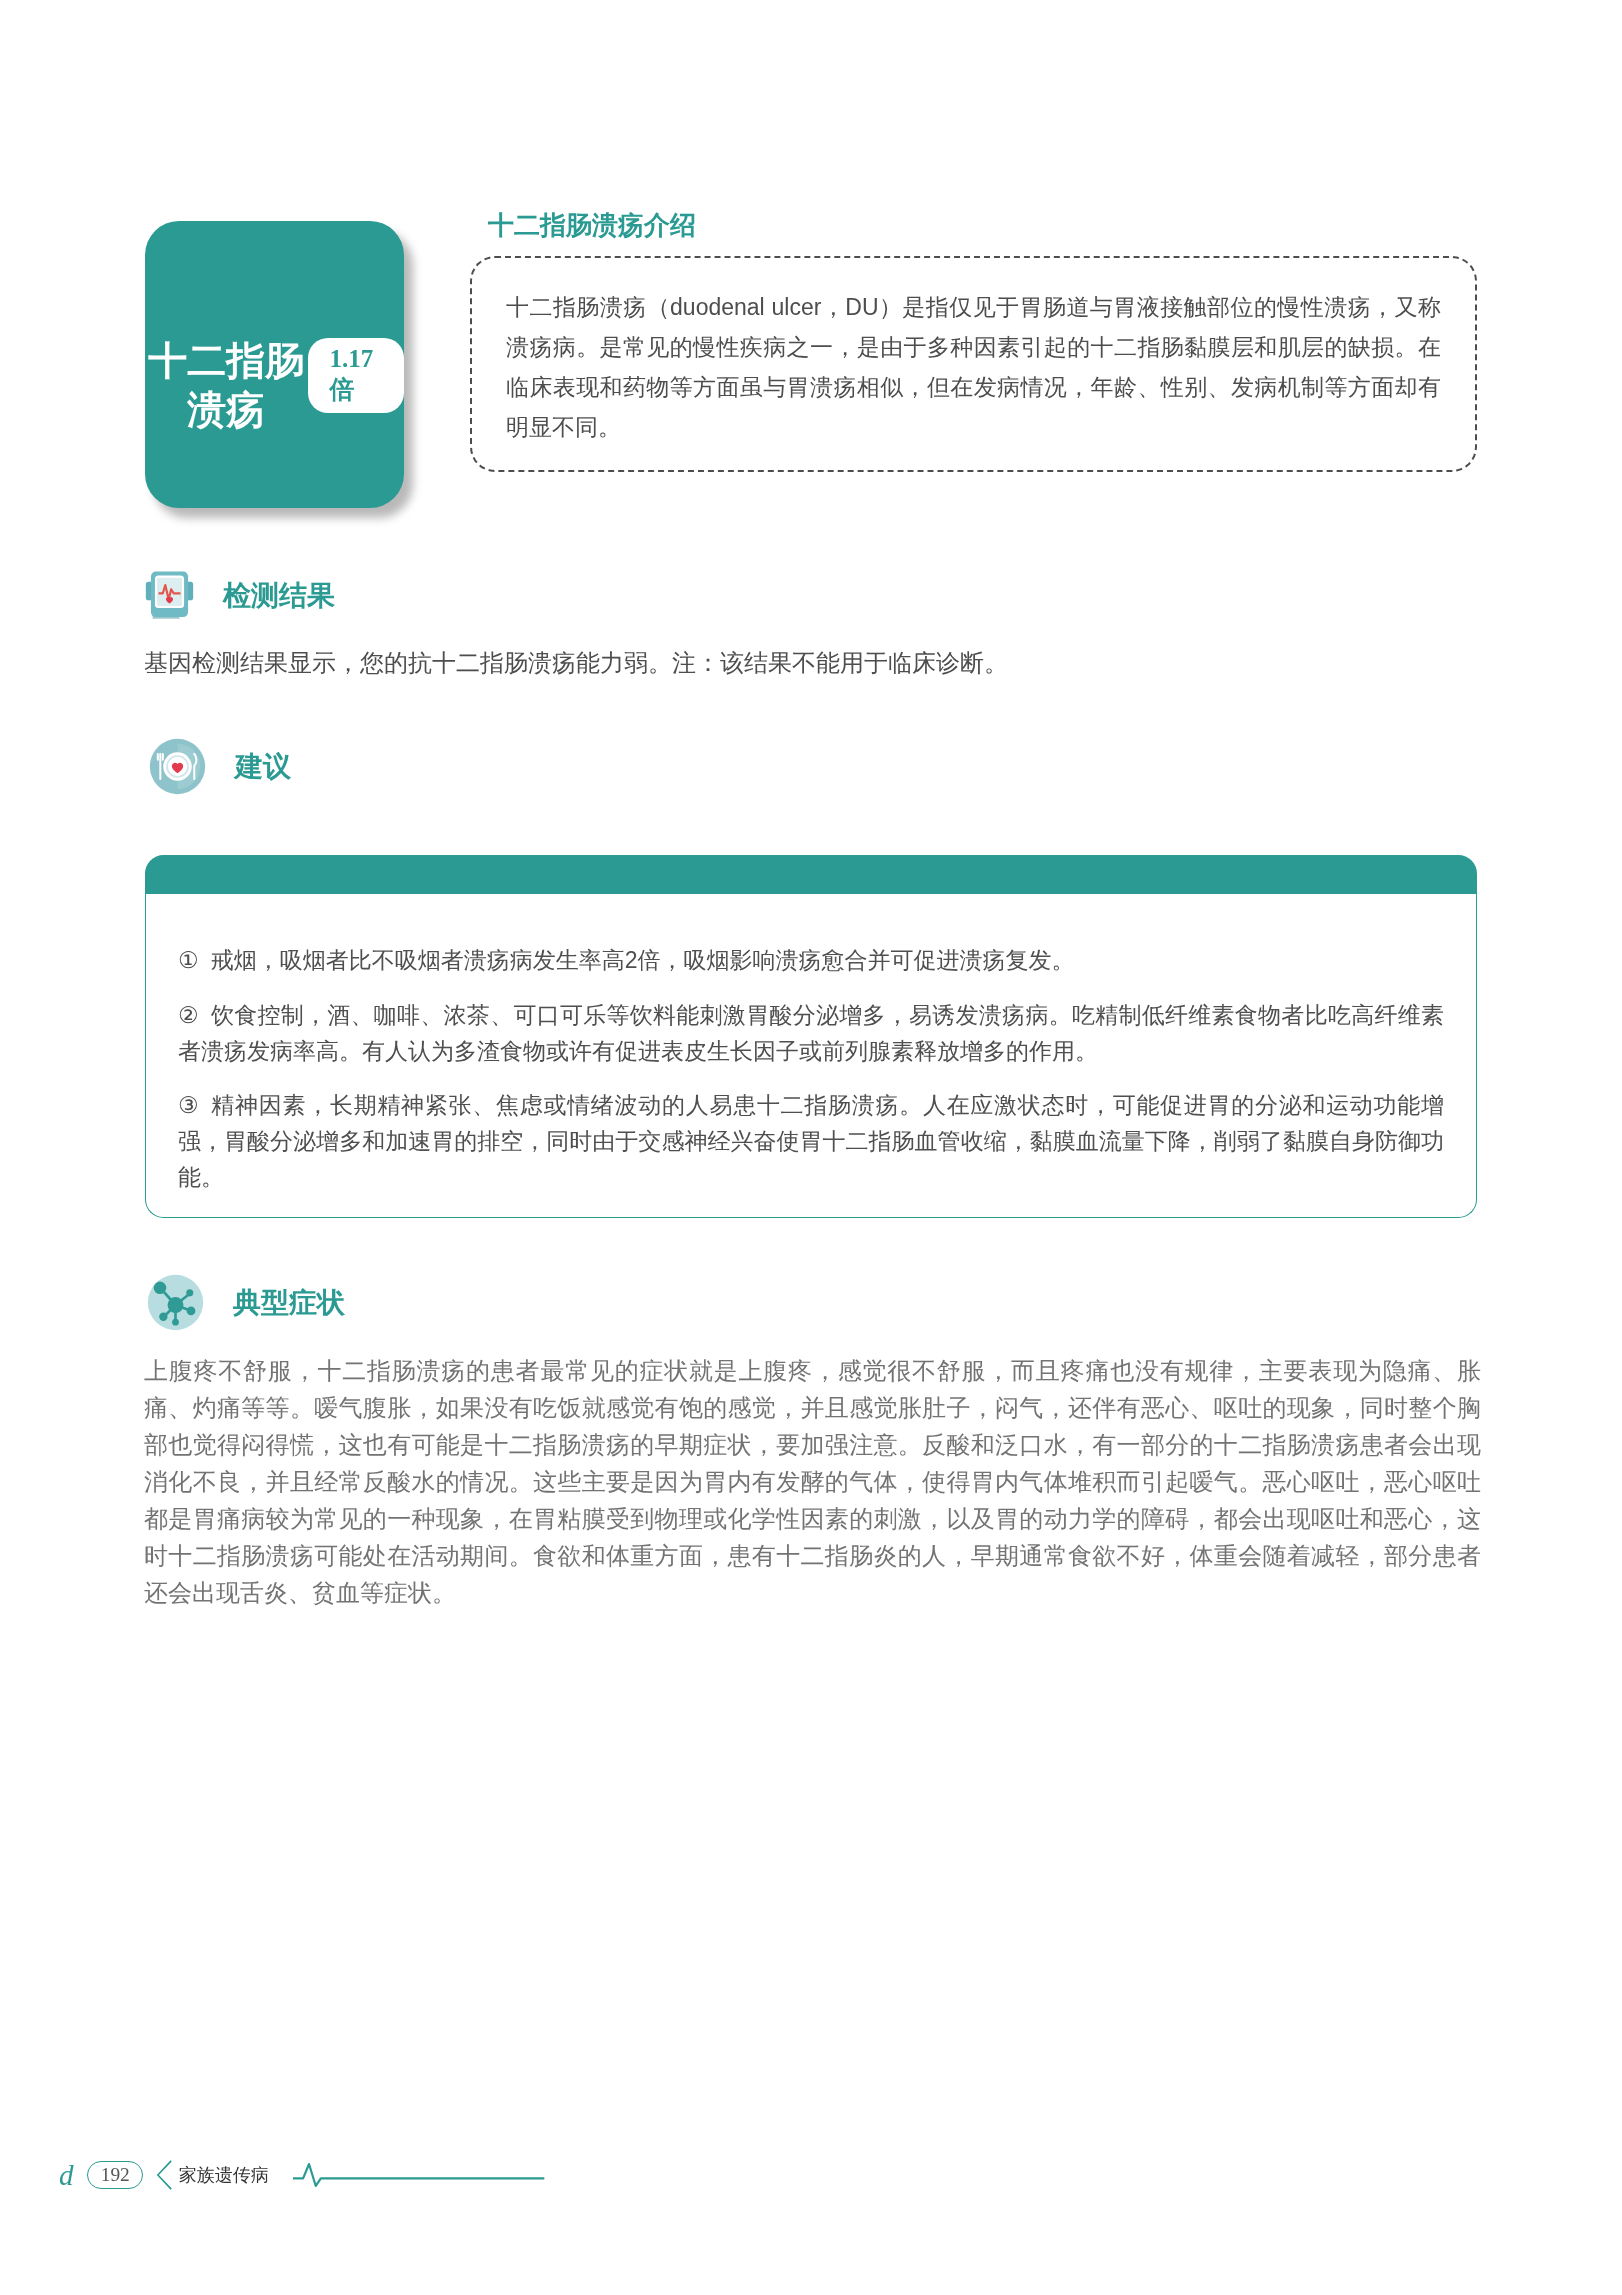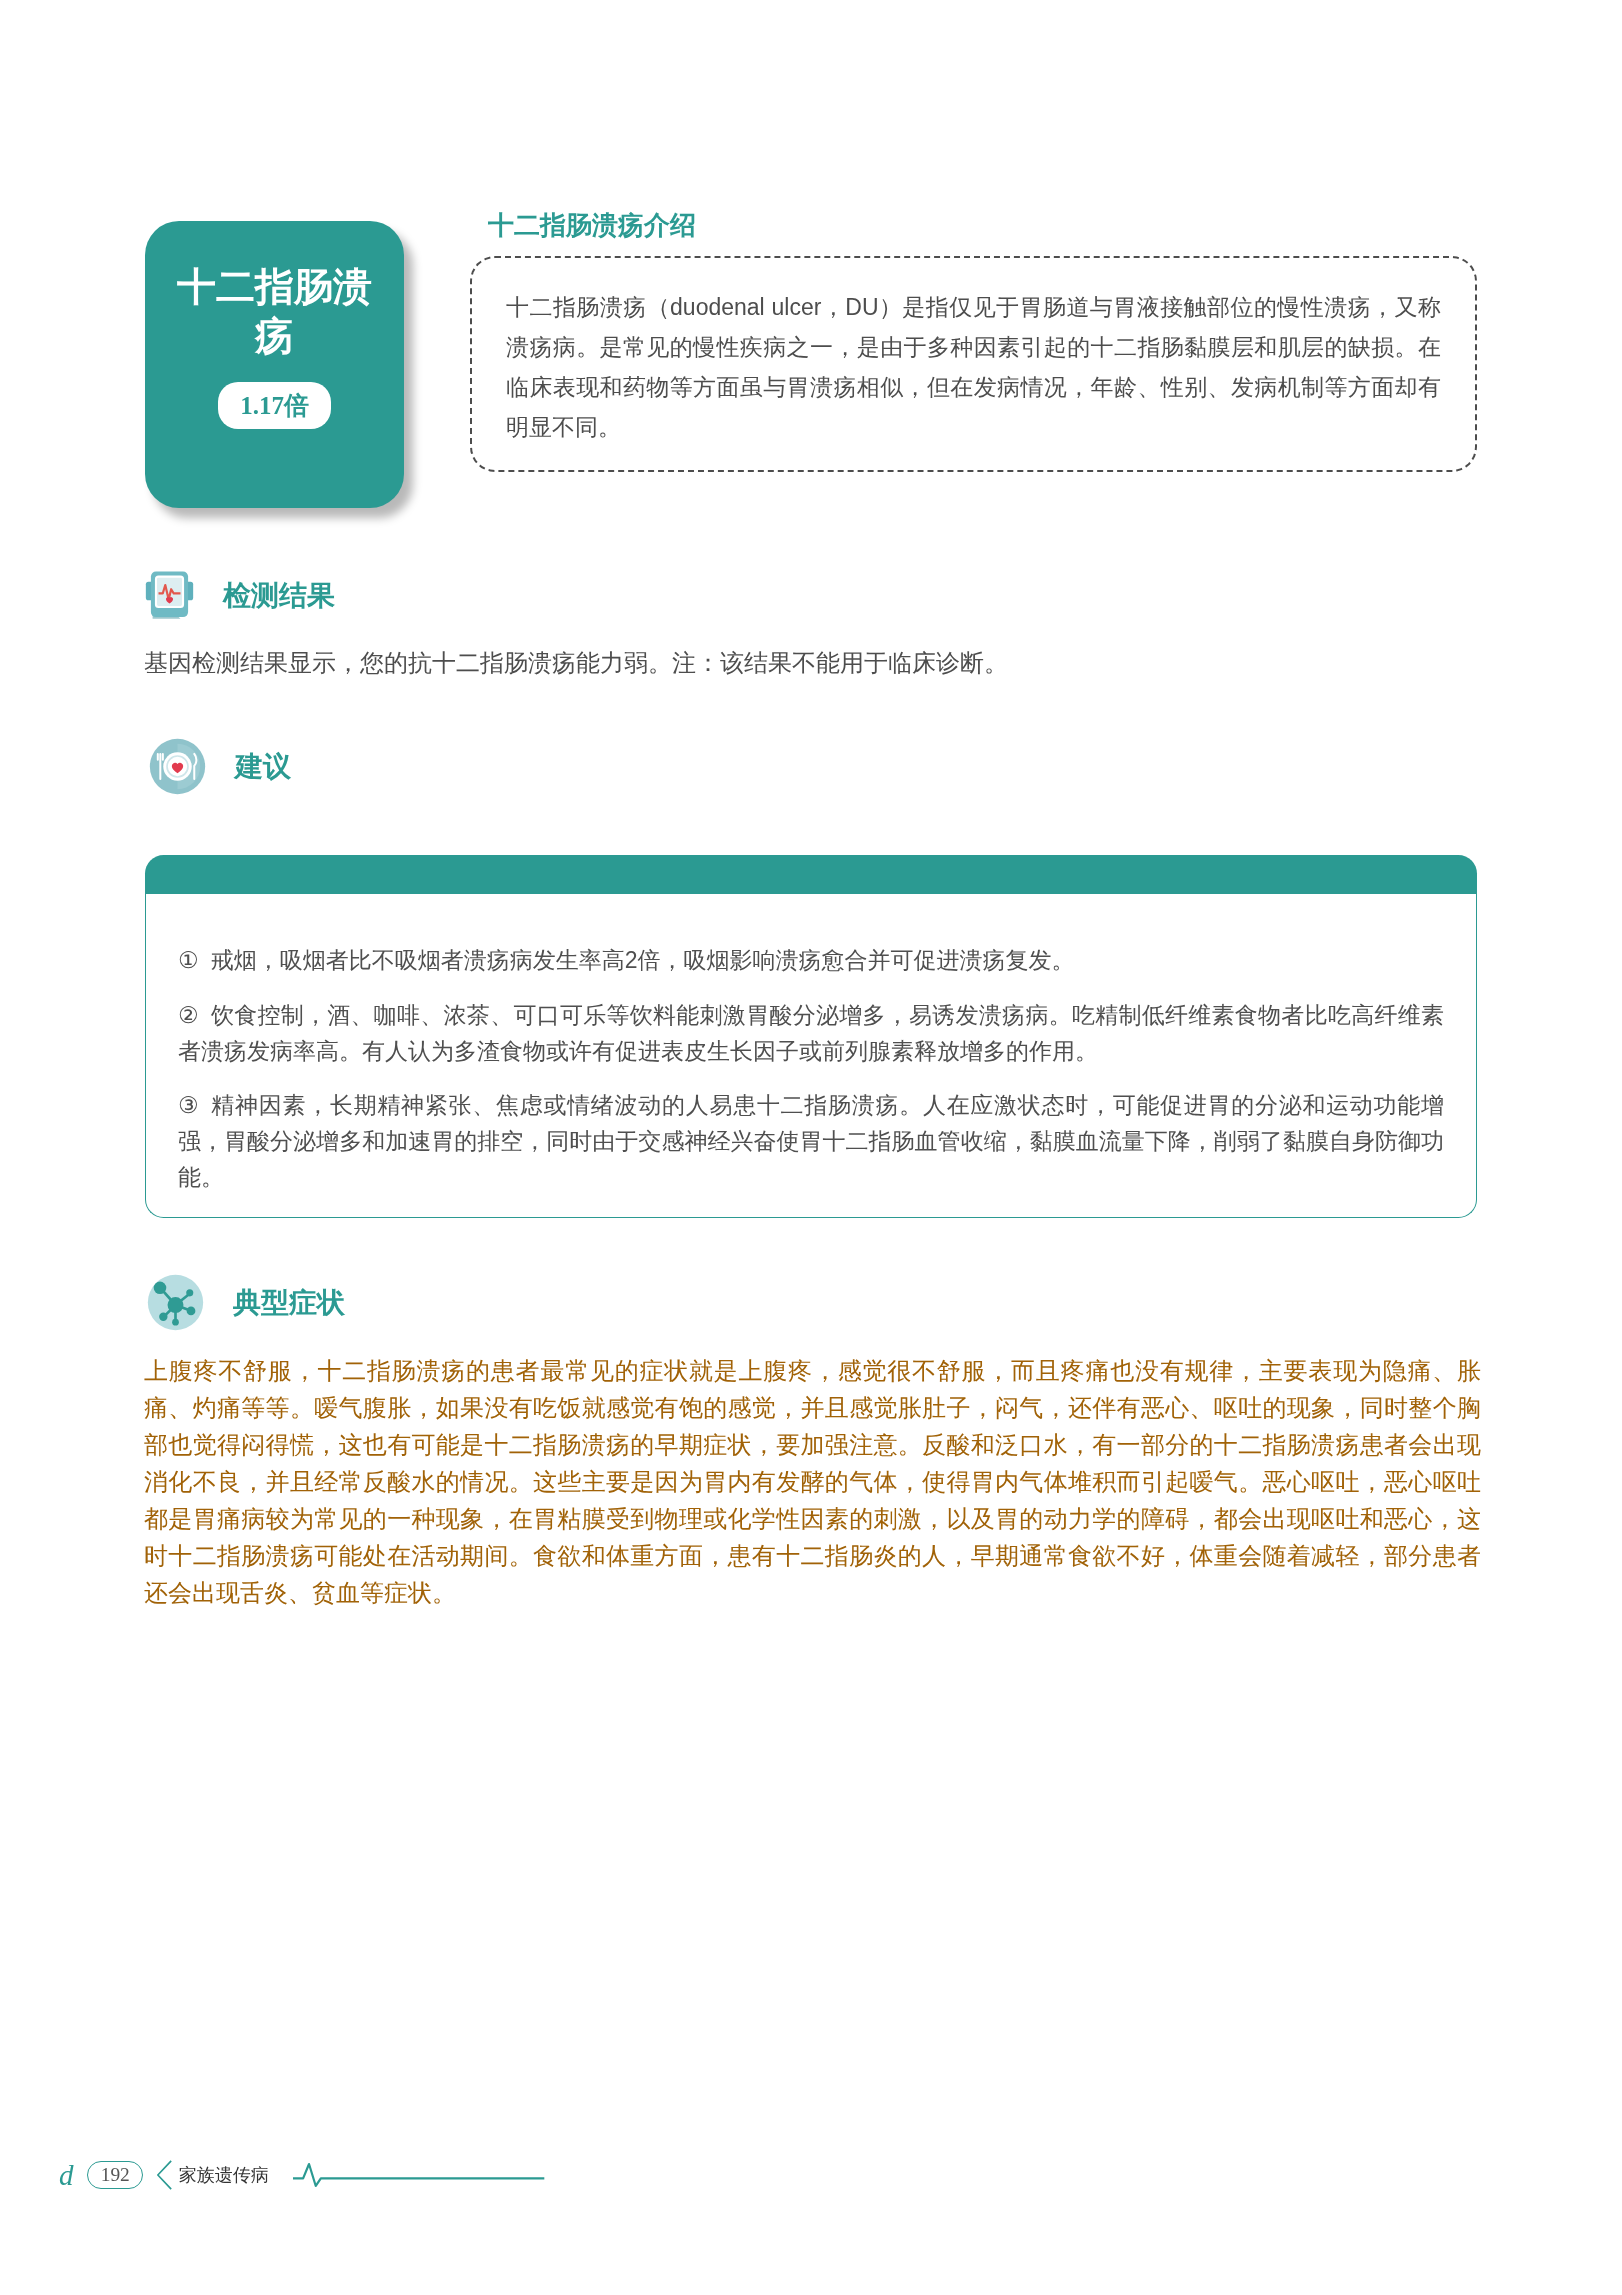--- a/index.html
+++ b/index.html
@@ -6,21 +6,21 @@
   .page{
     position:relative;width:1622px;height:2295px;background:#ffffff;overflow:hidden;
     font-family:"Liberation Sans","DejaVu Sans",sans-serif;color:#4d4d4d;
   }
 
   
   .disease-card{
     position:absolute;left:145px;top:221px;width:259px;height:287px;
     background:#2B9A92;border-radius:34px;
     box-shadow:8.4px 10px 10px rgba(0,0,0,0.28);
-    display:flex;flex-direction:column;align-items:center;
+    display:flex;flex-direction:row;align-items:center;
   }
   .disease-title{
     margin-top:41px;width:213px;text-align:center;
     color:#ffffff;font-size:39px;font-weight:bold;line-height:49px;
   }
   .risk-badge{
     margin-top:22px;background:#ffffff;color:#2B9A92;
     font-size:25px;font-weight:bold;
     font-family:"Liberation Serif","DejaVu Serif",serif;
     padding:6.8px 22px;border-radius:20px;
@@ -61,21 +61,21 @@
   }
   .advice-item{
     margin:0 0 18.6px 0;font-size:23px;line-height:36px;color:#4f4f4f;text-align:justify;
   }
   .advice-item:last-child{margin-bottom:0;}
   .advice-item .num{margin-right:12px;}
 
   
   .symptoms-text{
     position:absolute;left:144px;top:1352px;width:1337px;margin:0;
-    font-size:24px;line-height:37px;color:#a16207;text-align:justify;
+    font-size:24px;line-height:37px;color:#737373;text-align:justify;
   }
 
   
   .footer{position:absolute;left:59px;top:2158px;display:flex;align-items:center;}
   .vol-letter{
     font-family:"Liberation Serif","DejaVu Serif",serif;font-style:italic;
     color:#2B9A92;font-size:29px;
   }
   .page-pill{
     margin-left:13.5px;border:1.7px solid #2B9A92;border-radius:15px;

